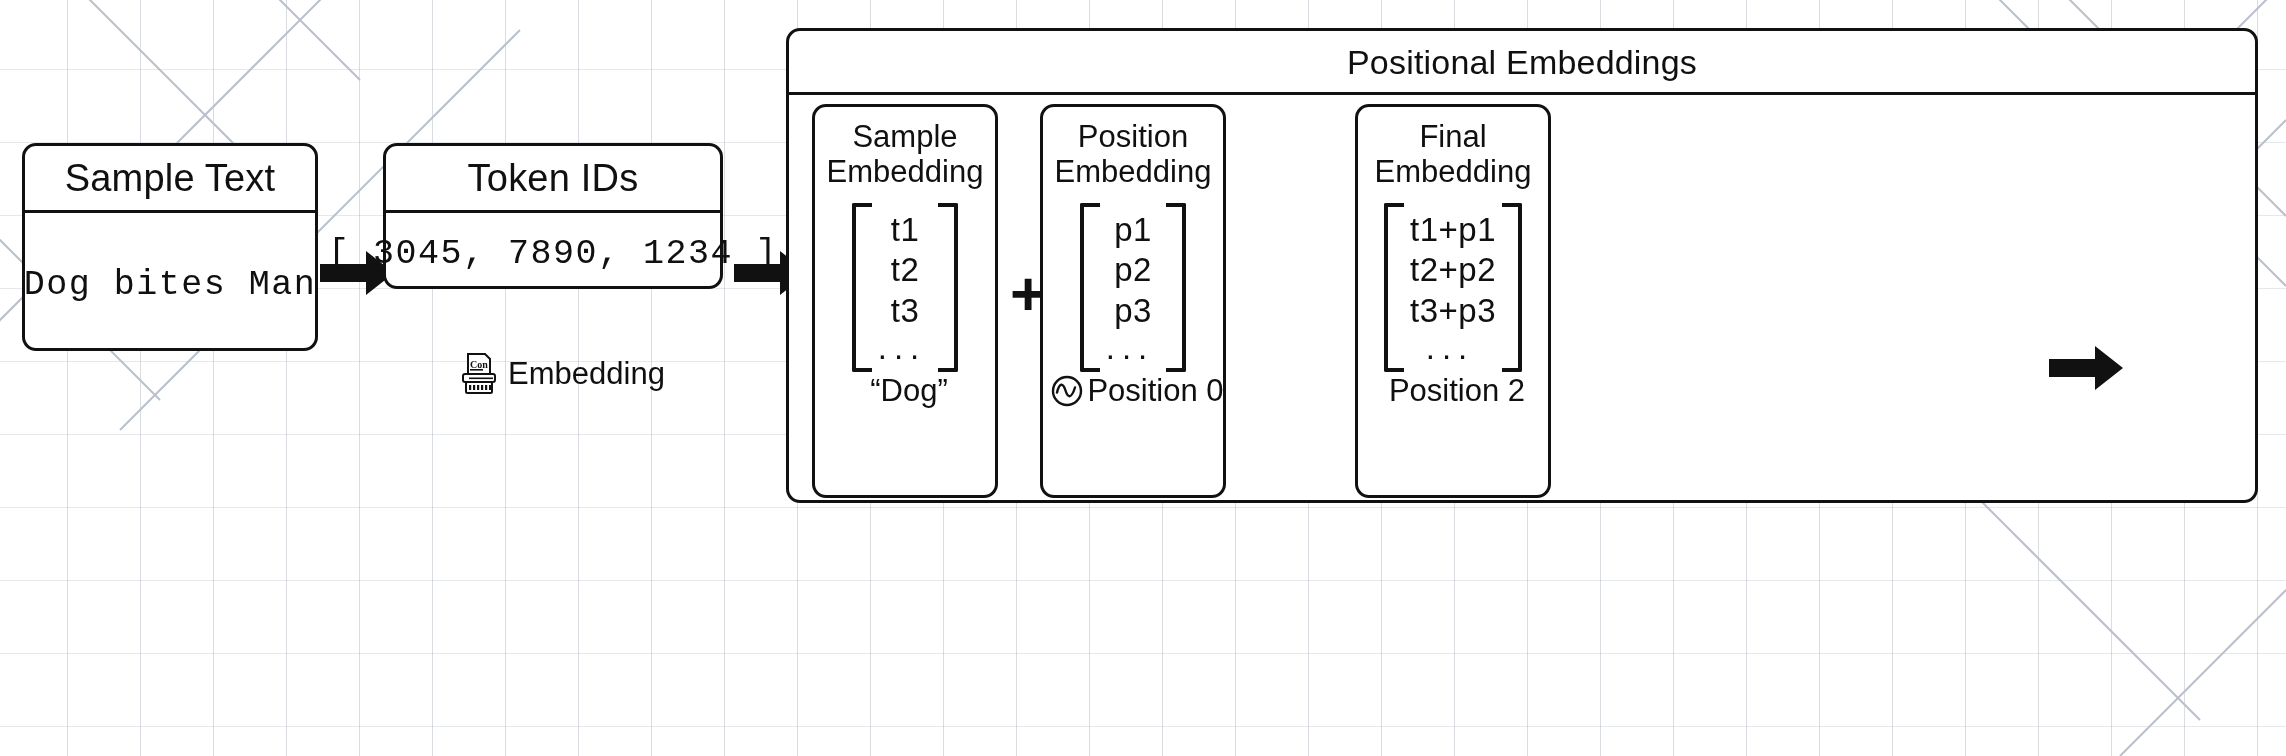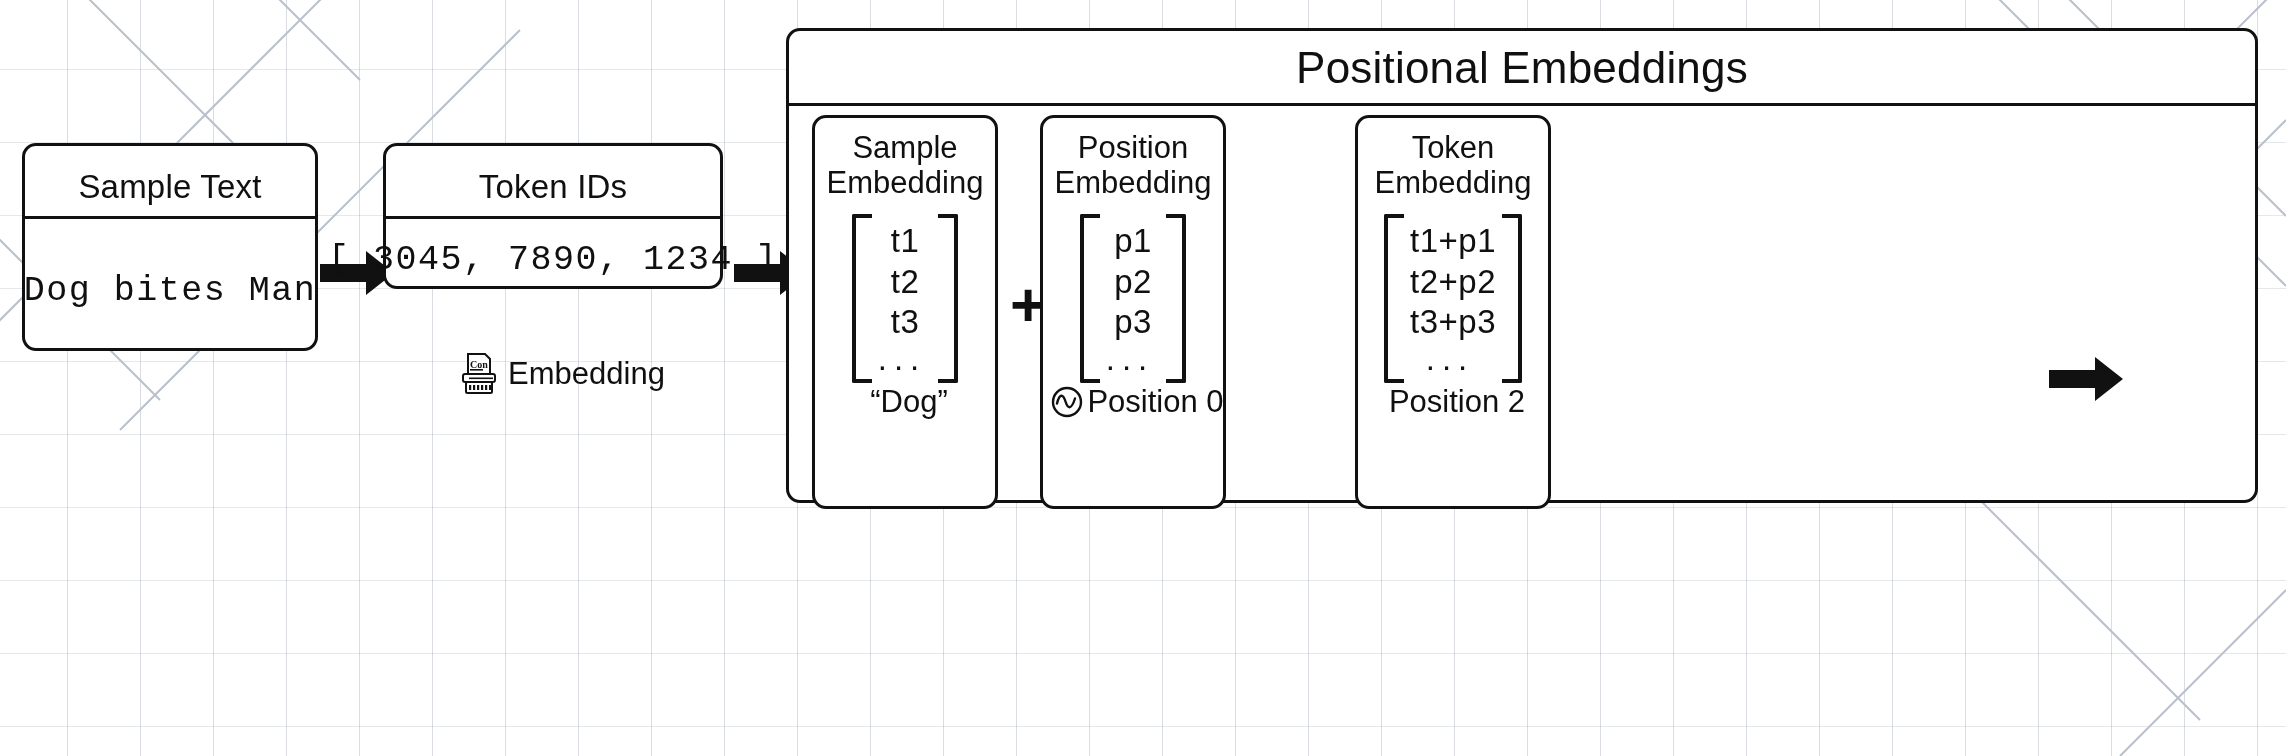--- a/index.html
+++ b/index.html
@@ -39,24 +39,24 @@
     box-sizing: border-box;
     background: #ffffff;
     border: 3px solid #111111;
     border-radius: 14px;
   }
   .node-title {
     box-sizing: border-box;
     width: 100%;
     text-align: center;
     color: #101010;
-    font-size: 33px;
+    font-size: 38px;
     line-height: 1.12;
     letter-spacing: 0.2px;
-    padding: 23px 6px 10px;
+    padding: 11px 6px 10px;
     border-bottom: 3px solid #111111;
     white-space: nowrap;
   }
   .node-body {
     box-sizing: border-box;
     width: 100%;
     height: calc(100% - 57px);
     display: flex;
     align-items: center;
     justify-content: center;
@@ -94,21 +94,21 @@
     left: 786px;
     top: 28px;
     width: 1472px;
     height: 475px;
     box-sizing: border-box;
     background: #ffffff;
     border: 3px solid #111111;
     border-radius: 14px;
   }
   #container-positional .node-title {
-    font-size: 44px;
+    font-size: 34px;
     padding: 12px 6px 11px;
   }
   .container-inner {
     position: relative;
     width: 100%;
     height: calc(100% - 58px);
   }
 
   
   .emb-card {
@@ -324,21 +324,21 @@
           <span>Position 0</span>
         </div>
       </div>
 
       <svg class="arrow" id="arrow-3" width="78" height="60" viewBox="0 0 78 60">
         <path d="M2,21 L48,21 L48,8 L76,30 L48,52 L48,39 L2,39 Z" fill="#111111"></path>
       </svg>
 
       <div class="emb-card" id="card-final">
         <div class="emb-title">
-          <div>Token</div>
+          <div>Final</div>
           <div>Embedding</div>
         </div>
         <div class="vector">
           <div class="bracket left"></div>
           <div class="vector-rows">
             <div class="vector-row">t1+p1</div>
             <div class="vector-row">t2+p2</div>
             <div class="vector-row">t3+p3</div>
             <div class="vector-row dots">...</div>
           </div>

